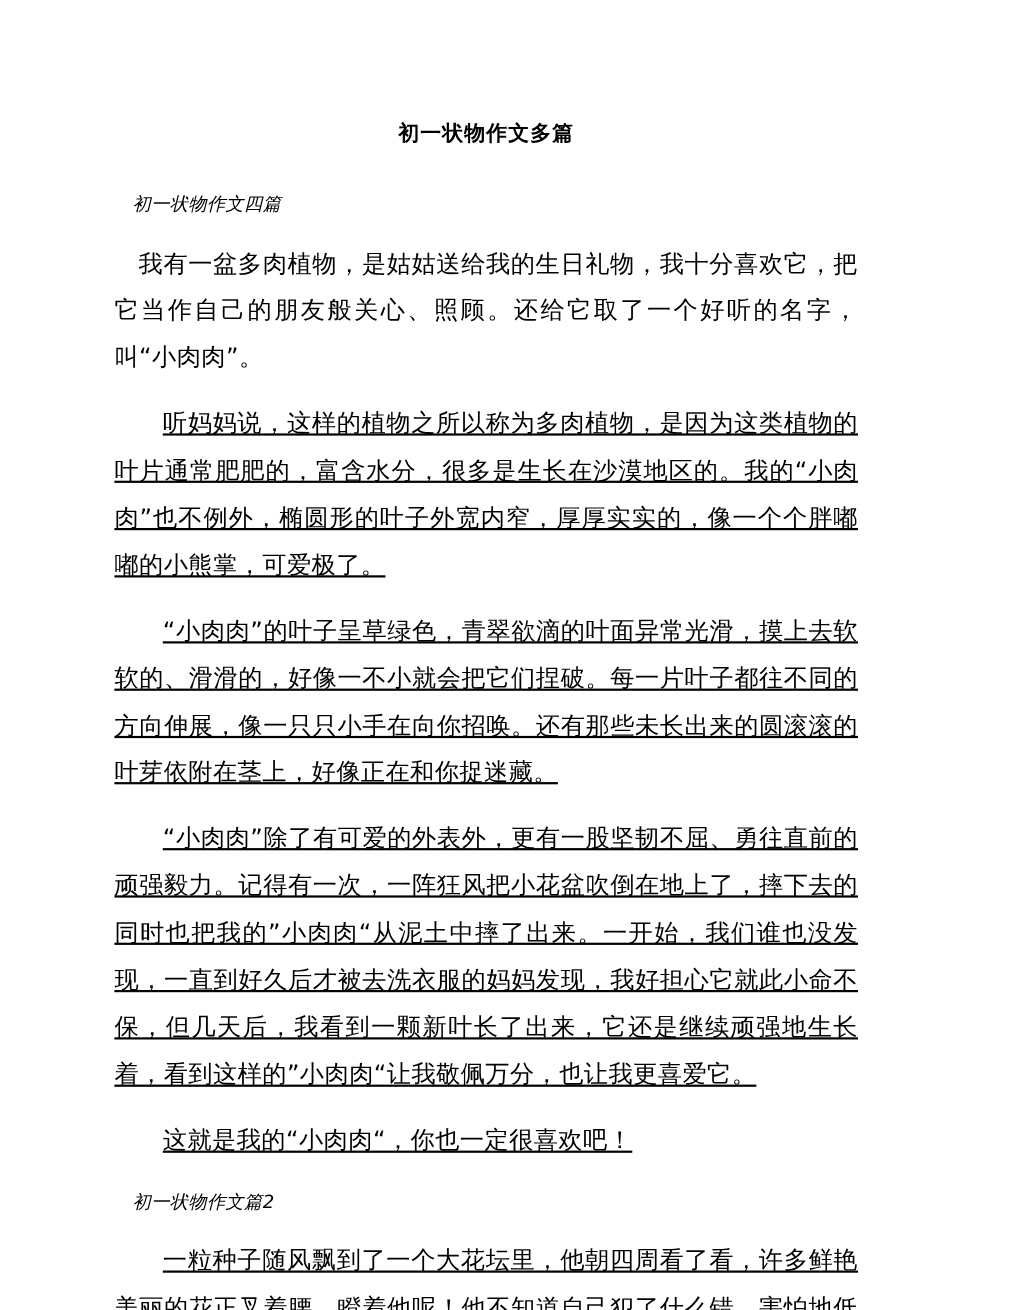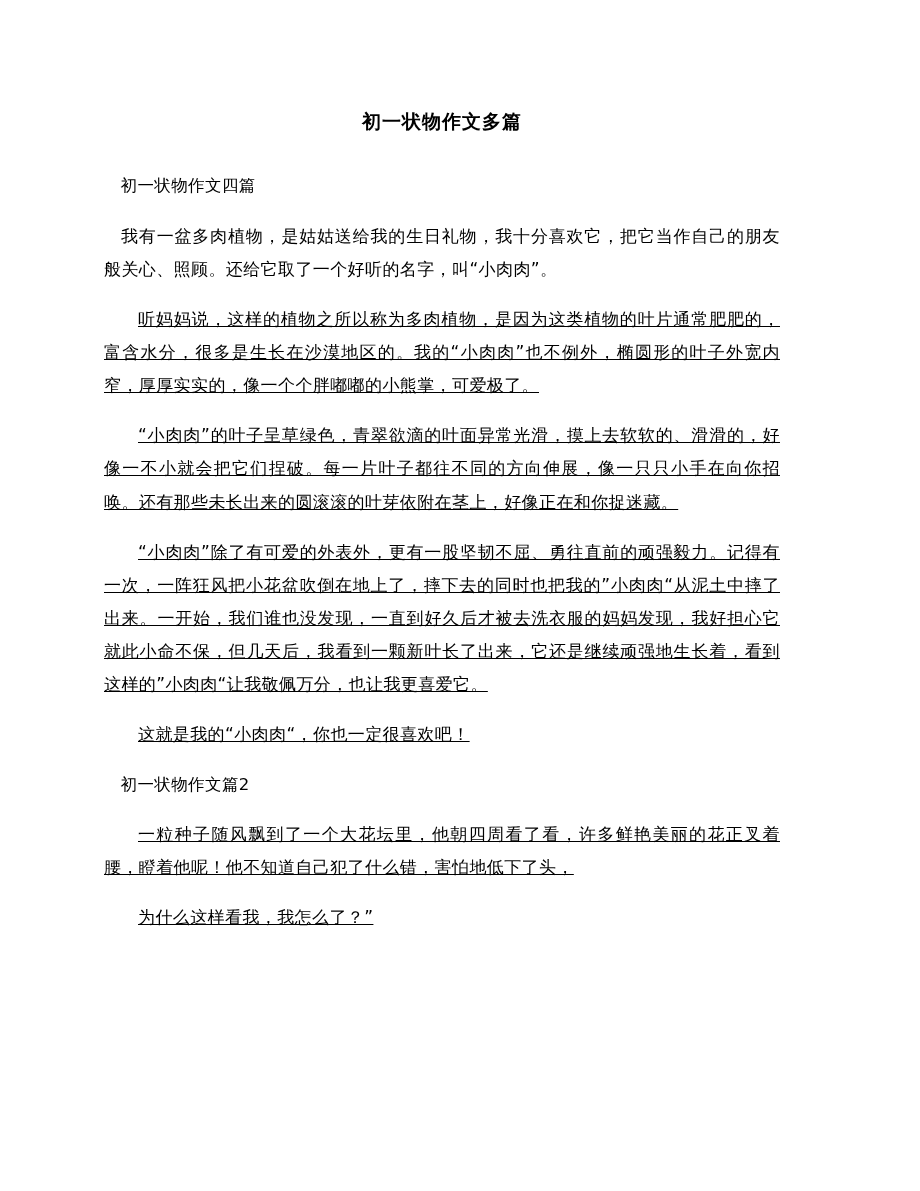--- a/index.html
+++ b/index.html
@@ -22,40 +22,41 @@
   }
   .doc-title {
     text-align: center;
     font-size: 19px;
     font-weight: bold;
     letter-spacing: 1px;
     margin: 10px 0 34px 0;
     line-height: 1.6;
   }
   .para {
-    font-size: 17px;
+    font-size: 22px;
     line-height: 1.95;
     text-align: justify;
     text-justify: inter-ideograph;
     margin: 0 0 17px 0;
     letter-spacing: 0.4px;
   }
   .indent-1 {
     text-indent: 1em;
   }
   .indent-2 {
     text-indent: 2em;
     text-decoration: underline;
   }
   .heading-line {
     font-size: 16.5px;
     line-height: 1.95;
     margin: 0 0 17px 0;
     letter-spacing: 0.4px;
     text-indent: 1em;
+    font-style: italic;
   }
 </style>
 </head>
 <body>
 
 <div class="page">
   <div class="doc-title">初一状物作文多篇</div>
   <div class="body-content">
       <div class="heading-line indent-1">初一状物作文四篇</div>
       <div class="para indent-1">我有一盆多肉植物，是姑姑送给我的生日礼物，我十分喜欢它，把它当作自己的朋友般关心、照顾。还给它取了一个好听的名字，叫“小肉肉”。</div>

